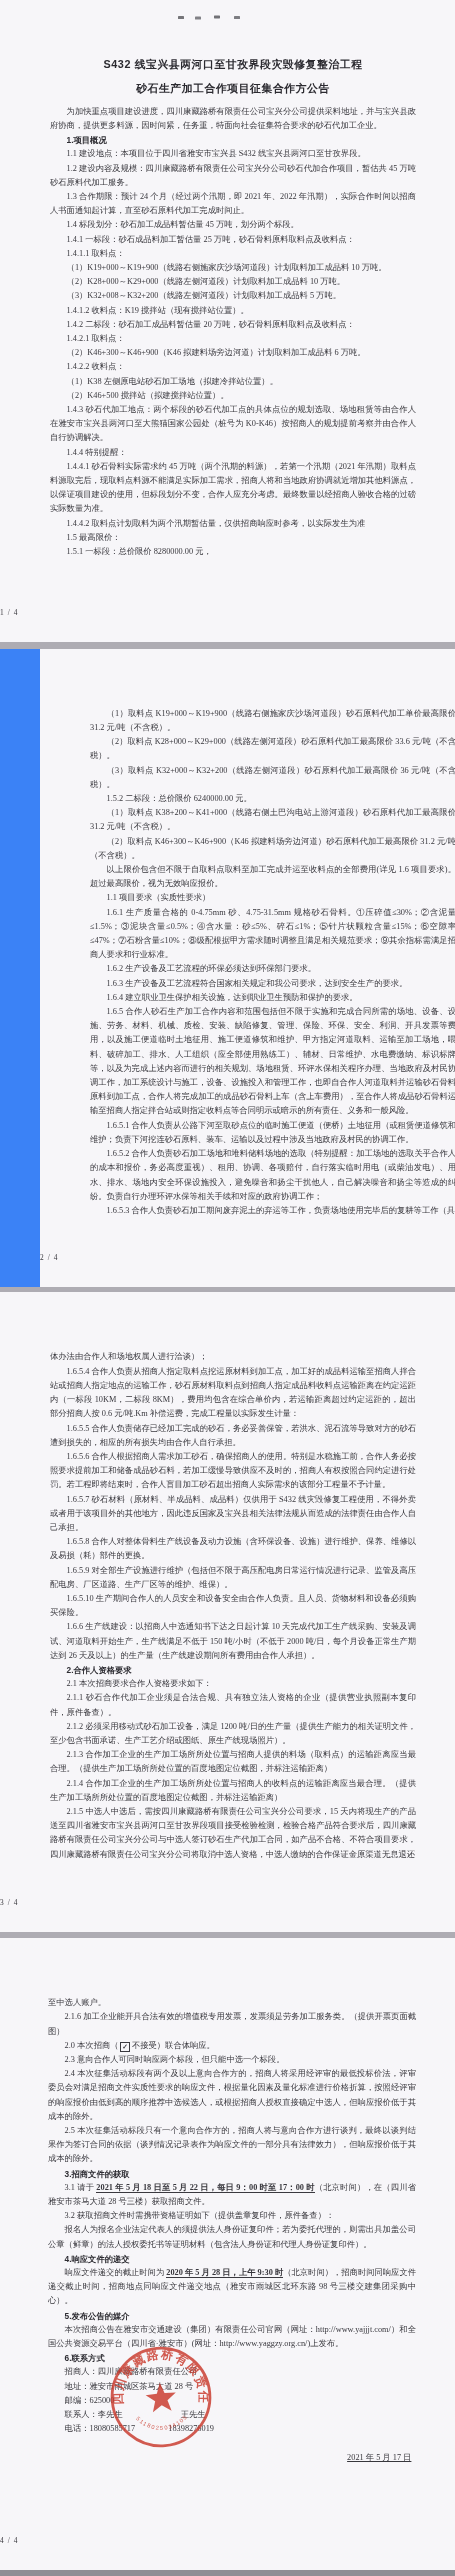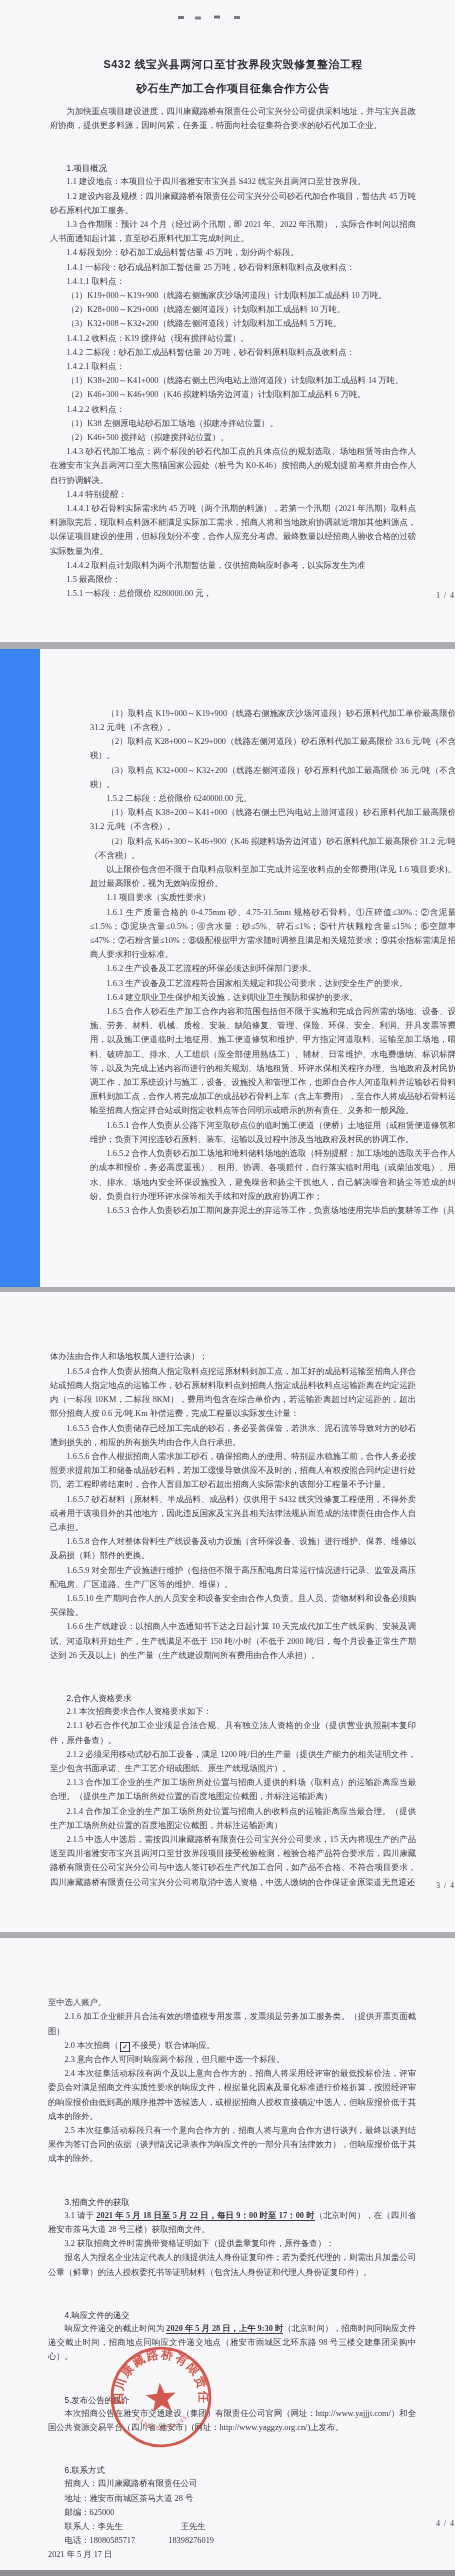--- a/index.html
+++ b/index.html
@@ -18,27 +18,27 @@
   .bottom-band{height:5.7px;background:#8f8d94;}
   .titles{padding-top:56px;}
   .titles h1{margin:0;font-size:10.8px;line-height:17px;text-align:center;font-weight:bold;
              font-family:"Liberation Sans","DejaVu Sans",sans-serif;letter-spacing:0.6px;color:#2b2a30;}
   .titles h1 + h1{margin-top:7.4px;text-align:center;}
   .content{margin:0;}
   .page-1 .content{margin-top:7.4px;}
   .page-2 .content,.page-3 .content,.page-4 .content{padding-top:58px;}
   .content p{margin:0;text-indent:2em;}
   .content p.noindent{text-indent:0;}
-  .content p.bold{font-weight:normal;font-family:"Liberation Sans","DejaVu Sans",sans-serif;color:#2d2c32;margin-top:28px;}
-  .content p.right{text-indent:0;padding-right:4.6px;}
+  .content p.bold{font-weight:bold;font-family:"Liberation Sans","DejaVu Sans",sans-serif;color:#2d2c32;}
+  .content p.right{text-align:right;text-indent:0;margin-top:15px;padding-right:4.6px;text-decoration:underline;}
   .u{border-bottom:0.6px solid #3a393f;font-weight:bold;}
   .checkbox{display:inline-block;width:8px;height:8px;border:0.9px solid #3a393f;
             font-size:6.8px;line-height:8px;text-align:center;vertical-align:-1.1px;
             margin:0 1.7px;font-weight:bold;text-indent:0;}
-  .page-footer{position:absolute;bottom:39px;left:0;width:100%;text-align:right;
+  .page-footer{position:absolute;bottom:22px;left:0;width:100%;text-align:left;
                font-size:7.4px;letter-spacing:1.1px;color:#39383e;}
   .artifact-marks{position:absolute;top:16px;left:178px;width:5.7px;height:3.4px;
                   background:#4a4a4f;border-radius:0.6px;opacity:.75;
                   box-shadow:17px 0.6px 0 #5a5a60,36px -0.6px 0 #46464c,56px 0 0 #55555b;}
   .stamp{position:absolute;left:107px;top:405px;width:108px;height:108px;opacity:.82;}
 </style>
 </head>
 <body>
 
 <div class="doc">
@@ -57,21 +57,20 @@
         <p>1.3 合作期限：预计 24 个月（经过两个汛期，即 2021 年、2022 年汛期），实际合作时间以招商人书面通知起计算，直至砂石原料代加工完成时间止。</p>
         <p>1.4 标段划分：砂石加工成品料暂估量 45 万吨，划分两个标段。</p>
         <p>1.4.1 一标段：砂石成品料加工暂估量 25 万吨，砂石骨料原料取料点及收料点：</p>
         <p>1.4.1.1 取料点：</p>
         <p>（1）K19+000～K19+900（线路右侧施家庆沙场河道段）计划取料加工成品料 10 万吨。</p>
         <p>（2）K28+000～K29+000（线路左侧河道段）计划取料加工成品料 10 万吨。</p>
         <p>（3）K32+008～K32+200（线路左侧河道段）计划取料加工成品料 5 万吨。</p>
         <p>1.4.1.2 收料点：K19 搅拌站（现有搅拌站位置）。</p>
         <p>1.4.2 二标段：砂石加工成品料暂估量 20 万吨，砂石骨料原料取料点及收料点：</p>
         <p>1.4.2.1 取料点：</p>
-        <p>（1）K38+200～K41+000（线路右侧土巴沟电站上游河道段）计划取料加工成品料 14 万吨。</p>
         <p>（2）K46+300～K46+900（K46 拟建料场旁边河道）计划取料加工成品料 6 万吨。</p>
         <p>1.4.2.2 收料点：</p>
         <p>（1）K38 左侧原电站砂石加工场地（拟建冷拌站位置）。</p>
         <p>（2）K46+500 搅拌站（拟建搅拌站位置）。</p>
         <p>1.4.3 砂石代加工地点：两个标段的砂石代加工点的具体点位的规划选取、场地租赁等由合作人在雅安市宝兴县两河口至大熊猫国家公园处（桩号为 K0-K46）按招商人的规划提前考察并由合作人自行协调解决。</p>
         <p>1.4.4 特别提醒：</p>
         <p>1.4.4.1 砂石骨料实际需求约 45 万吨（两个汛期的料源），若第一个汛期（2021 年汛期）取料点料源取完后，现取料点料源不能满足实际加工需求，招商人将和当地政府协调就近增加其他料源点，以保证项目建设的使用，但标段划分不变，合作人应充分考虑。最终数量以经招商人验收合格的过磅实际数量为准。</p>
         <p>1.4.4.2 取料点计划取料为两个汛期暂估量，仅供招商响应时参考，以实际发生为准</p>
         <p>1.5 最高限价：</p>
         <p>1.5.1 一标段：总价限价 8280000.00 元，</p>

